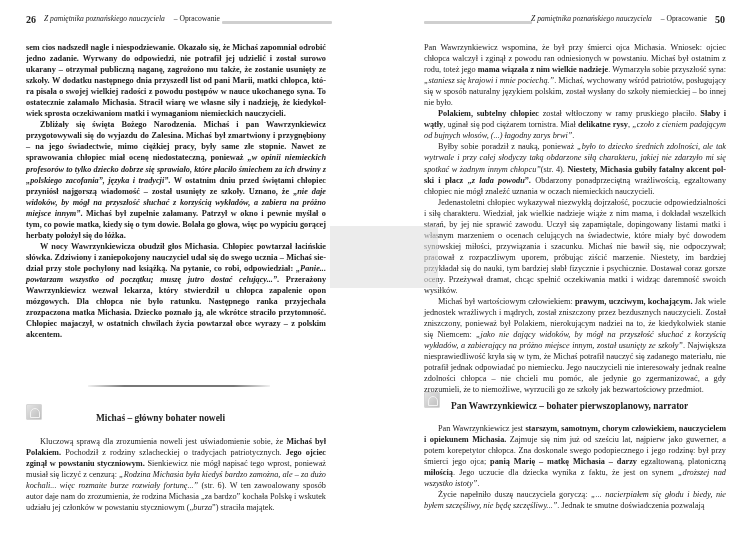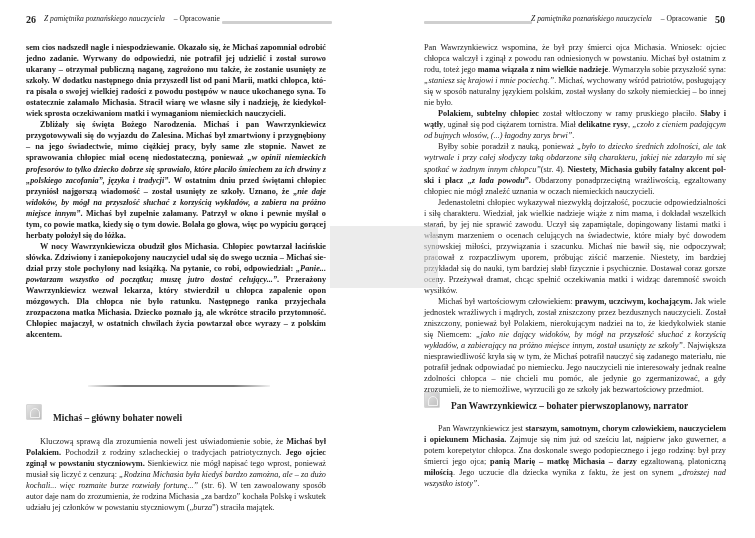--- a/index.html
+++ b/index.html
@@ -25,21 +25,21 @@
   .right .body.top { left:46px; top:42px; width:302px; }
   p { margin:0; }
   p.indent { text-indent:14px; }
   b { font-weight:bold; }
   i { font-style:italic; }
   .section-title { position:absolute; left:110px; top:366px; font-weight:bold; font-size:9.6px;
                    letter-spacing:0.1px; }
   .section-rule { position:absolute; left:88px; top:385px; width:182px; height:2px;
                   background:linear-gradient(90deg, rgba(120,120,120,0.1), #777 20%, #777 80%, rgba(120,120,120,0.1)); }
   .sub-head { position:absolute; display:flex; align-items:center; font-weight:bold; font-size:9.4px; }
-  .left .sub-head { left:26px; top:410px; }
+  .left .sub-head { left:26px; top:410px;gap:43px; }
   .right .sub-head { left:46px; top:398px; }
   .sub-icon { width:14px; height:14px; background:linear-gradient(135deg,#e4e4e4,#bdbdbd); border:1px solid #d6d6d6;
               border-radius:1px; margin-right:11px; position:relative; top:-6px; }
   .sub-icon::after { content:""; position:absolute; left:3px; top:3px; width:8px; height:8px;
                      border:1px solid #f2f2f2; border-radius:50% 50% 0 0; }
   .left .body.bottom { left:26px; top:436px; width:300px; }
   .right .body.bottom { left:46px; top:423px; width:302px; }
   .overlay { position:absolute; left:330px; top:226px; width:108px; height:62px;
              background:rgba(220,220,220,0.55); pointer-events:none; }
 </style>
@@ -79,16 +79,17 @@
       <p class="indent"><span>Byłby sobie poradził z nauką, ponieważ </span><i>„było to dziecko średnich zdolności, ale tak wytrwale i przy całej słodyczy taką obdarzone siłą charakteru, jakiej nie zdarzyło mi się spotkać w żadnym innym chłopcu”</i><span>(str. 4). </span><b>Niestety, Michasia gubiły fatalny akcent pol­ski i płacz „</b><b><i>z lada powodu</i></b><b>”.</b><span> Obdarzony ponadprzeciętną wrażliwością, egzaltowany chłopiec nie mógł znaleźć uznania w oczach niemieckich nauczycieli.</span></p>
       <p class="indent"><span>Jedenastoletni chłopiec wykazywał niezwykłą dojrzałość, poczucie odpowiedzial­ności i siłę charakteru. Wiedział, jak wielkie nadzieje wiąże z nim mama, i dokładał wszelkich starań, by jej nie sprawić zawodu. Uczył się zapamiętale, dopingowany listami matki i własnym marzeniem o ocenach celujących na świadectwie, które miały być dowodem synowskiej miłości, przywiązania i szacunku. Michaś nie bawił się, nie odpoczywał; pracował z rozpaczliwym uporem, próbując ziścić marzenie. Niestety, im bardziej przykładał się do nauki, tym bardziej słabł fizycznie i psychicznie. Dostawał coraz gorsze oceny. Przeżywał dramat, chcąc spełnić oczekiwania matki i widząc daremność swoich wysiłków.</span></p>
       <p class="indent"><span>Michaś był wartościowym człowiekiem: </span><b>prawym, uczciwym, kochającym.</b><span> Jak wiele jednostek wrażliwych i mądrych, został zniszczony przez bezdusznych nauczycieli. Został zniszczony, ponieważ był Polakiem, nierokującym nadziei na to, że kiedykol­wiek stanie się Niemcem: </span><i>„jako nie dający widoków, by mógł na przyszłość słuchać z korzyścią wykładów, a zabierający na próżno miejsce innym, został usunięty ze szkoły”</i><span>. Największa niesprawiedliwość kryła się w tym, że Michaś potrafił nauczyć się zada­nego materiału, nie potrafił jednak odpowiadać po niemiecku. Jego nauczycieli nie interesowały jednak realne zdolności chłopca – nie chcieli mu pomóc, ale jedynie go zgermanizować, a gdy zrozumieli, że to niemożliwe, wyrzucili go ze szkoły jak bez­wartościowy przedmiot.</span></p>
     </div>
   <div class="sub-head">
     <span class="sub-icon"></span>
     <span>Pan Wawrzynkiewicz – bohater pierwszoplanowy, narrator</span>
   </div>
   <div class="body bottom">
       <p class="indent"><span>Pan Wawrzynkiewicz jest </span><b>starszym, samotnym, chorym człowiekiem, nauczycie­lem i opiekunem Michasia.</b><span> Zajmuje się nim już od sześciu lat, najpierw jako gu­werner, a potem korepetytor chłopca. Zna doskonale swego podopiecznego i jego rodzinę: był przy śmierci jego ojca; </span><b>panią Marię – matkę Michasia – darzy</b><span> egzalto­waną, platoniczną </span><b>miłością</b><span>. Jego uczucie dla dziecka wynika z faktu, że jest on synem </span><i>„droższej nad wszystko istoty”</i><span>.</span></p>
+      <p class="indent"><span>Życie napełniło duszę nauczyciela goryczą: </span><i>„... nacierpiałem się głodu i biedy, nie byłem szczęśliwy, nie będę szczęśliwy...”</i><span>. Jednak te smutne doświadczenia pozwalają</span></p>
     </div>
 </div>
 
 <div class="overlay"></div>
 
 </body></html>

